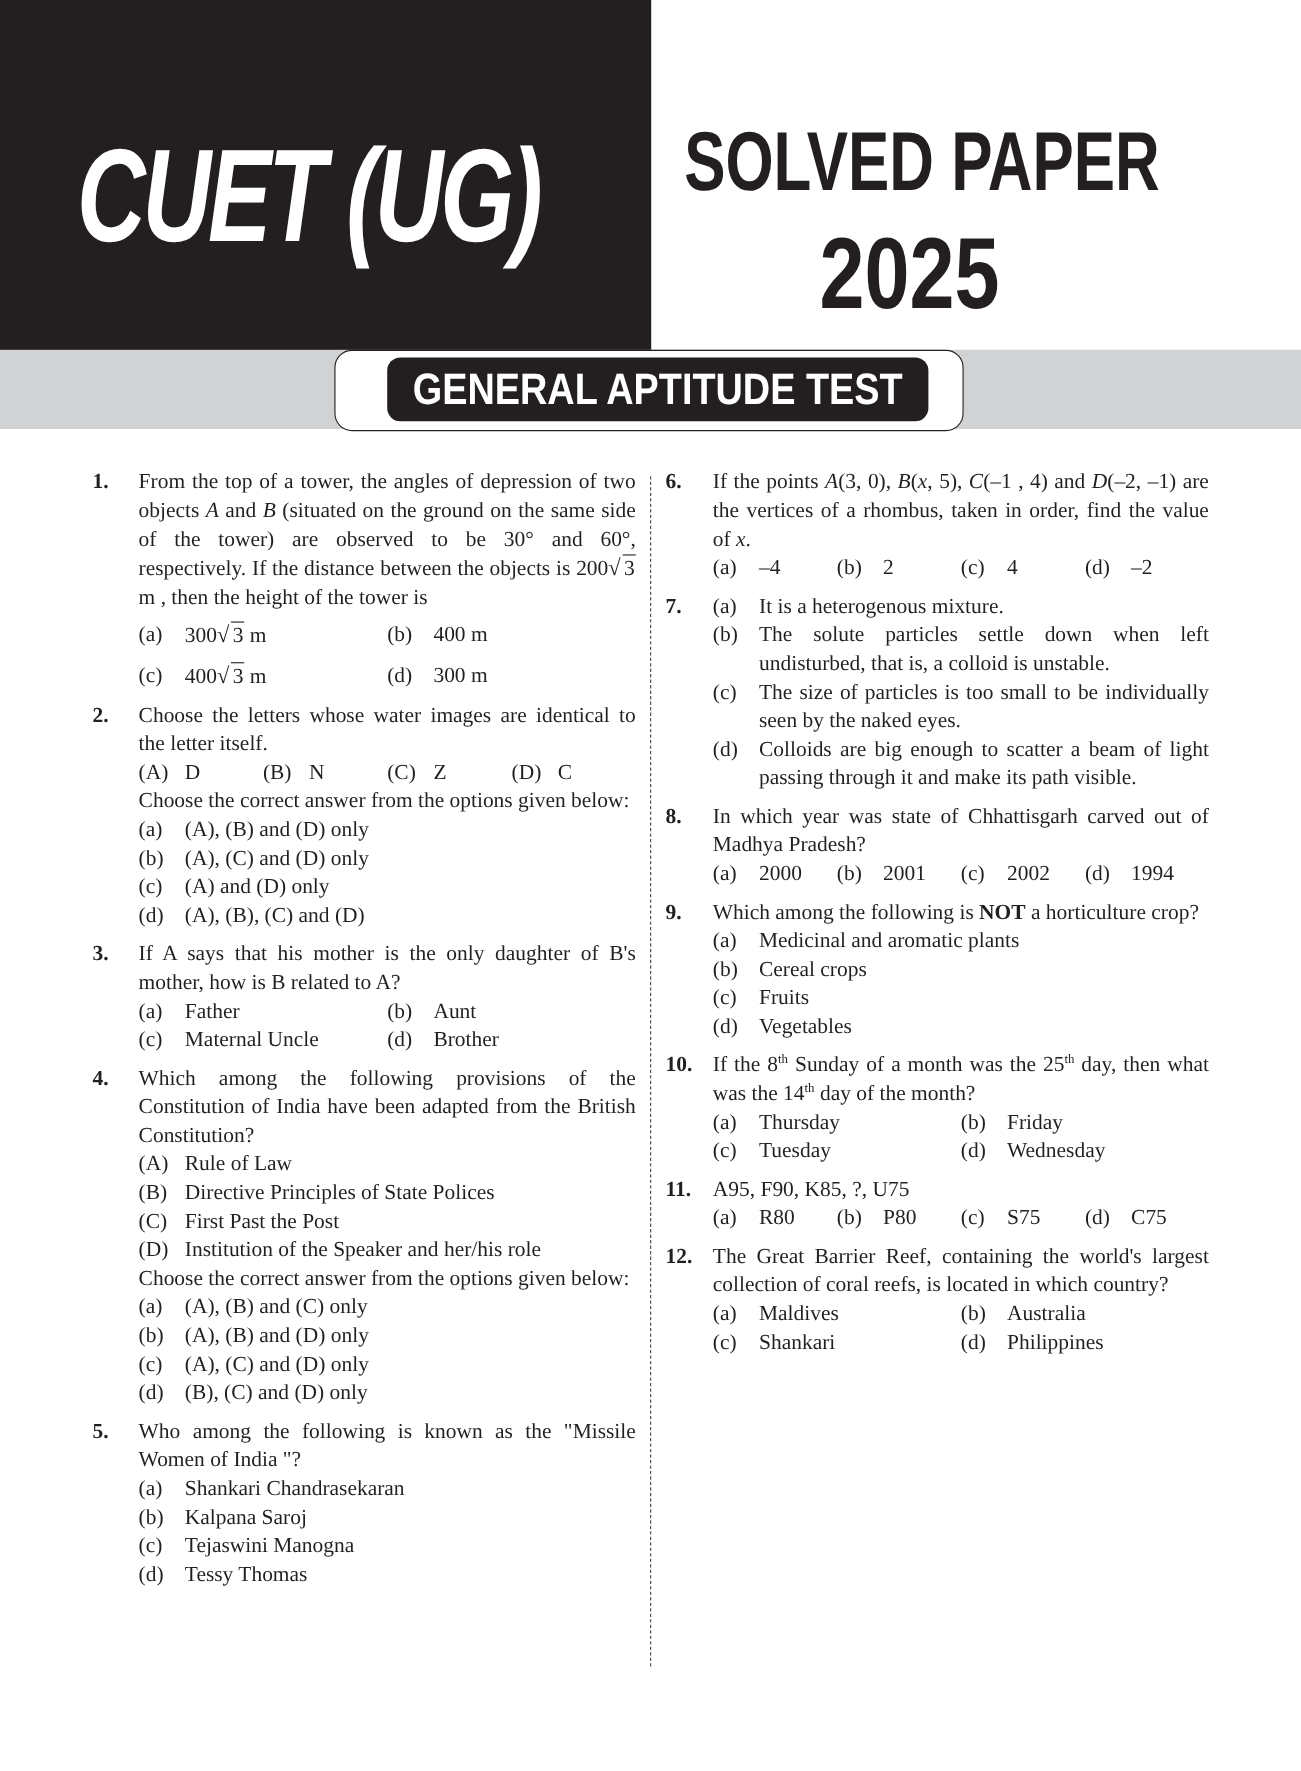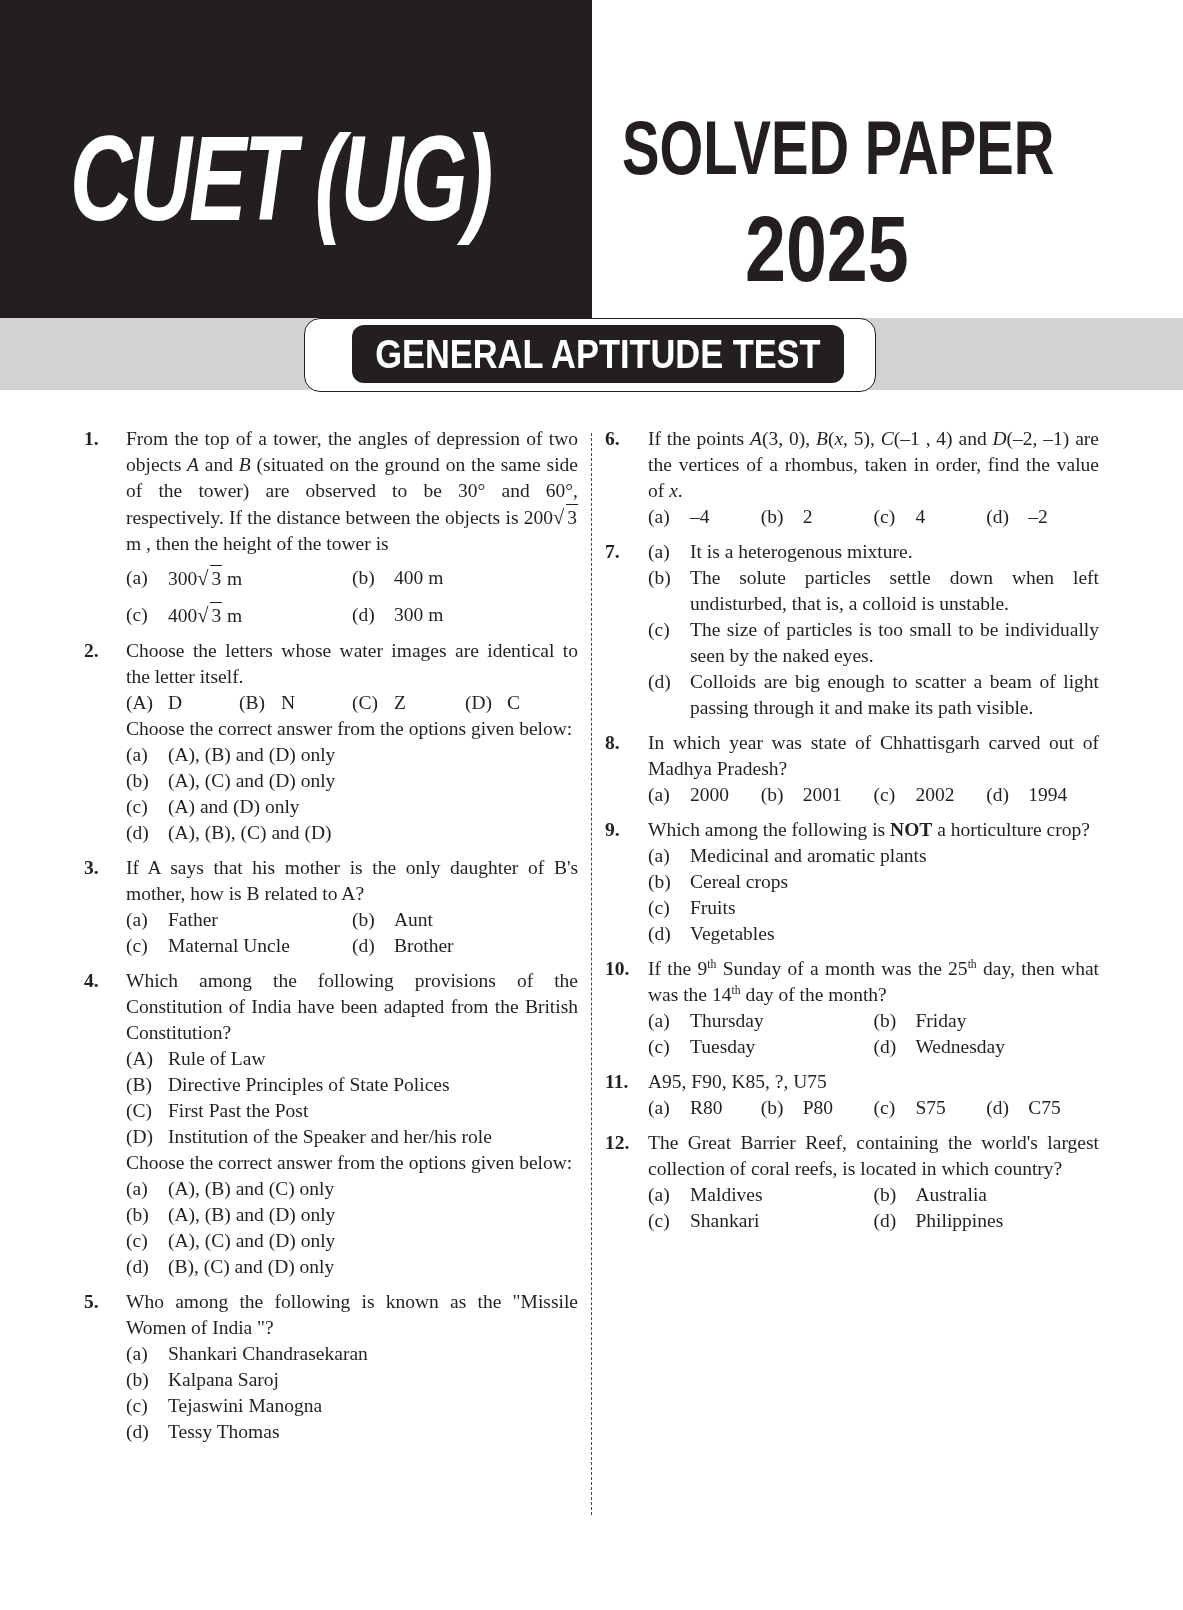--- a/index.html
+++ b/index.html
@@ -283,21 +283,21 @@
         <span class="val">Fruits</span>
       </div>
     <div class="opt">
         <span class="lab">(d)</span>
         <span class="val">Vegetables</span>
       </div>
   </div>
 
   <div class="q">
     <span class="num">10.</span>
-    <div class="text"><span>If the 9</span><sup>th</sup><span> Sunday of a month was the 25</span><sup>th</sup><span> day, then what was the 14</span><sup>th</sup><span> day of the month?</span></div>
+    <div class="text"><span>If the 8</span><sup>th</sup><span> Sunday of a month was the 25</span><sup>th</sup><span> day, then what was the 14</span><sup>th</sup><span> day of the month?</span></div>
     <div class="grid2">
       <div class="opt">
           <span class="lab">(a)</span>
           <span class="val">Thursday</span>
         </div>
       <div class="opt">
           <span class="lab">(b)</span>
           <span class="val">Friday</span>
         </div>
       <div class="opt">

